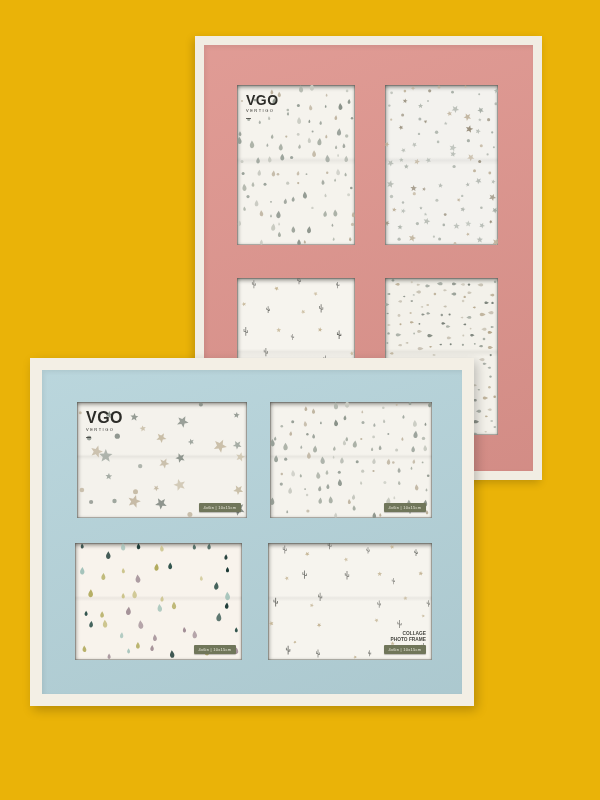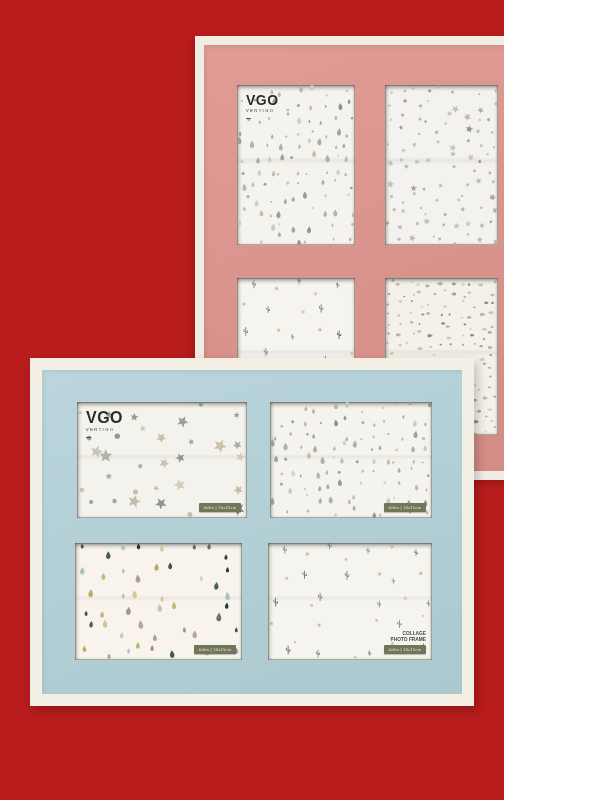--- a/index.html
+++ b/index.html
@@ -1,16 +1,16 @@
 <!DOCTYPE html>
 <html><head>
 <meta charset="utf-8">
 <style>
   html,body{margin:0;padding:0;background:#ffffff;font-family:"Liberation Sans",sans-serif;}
-  .stage{position:relative;width:504px;height:800px;background:#b91c1c;overflow:hidden;}
+  .stage{position:relative;width:600px;height:800px;background:#eab308;overflow:hidden;}
 
   .frame{position:absolute;box-sizing:border-box;border-style:solid;}
   .frame-pink{
     left:195px;top:36px;width:347px;height:444px;border-width:9px;z-index:1;
     box-shadow:-2px 3px 8px rgba(0,0,0,.18), inset 2px 2px 4px rgba(0,0,0,.08);
   }
   .frame-blue{
     left:30px;top:358px;width:444px;height:348px;border-width:12px;z-index:2;
     box-shadow:3px 4px 10px rgba(0,0,0,.22), inset 2px 2px 4px rgba(0,0,0,.07);
   }

